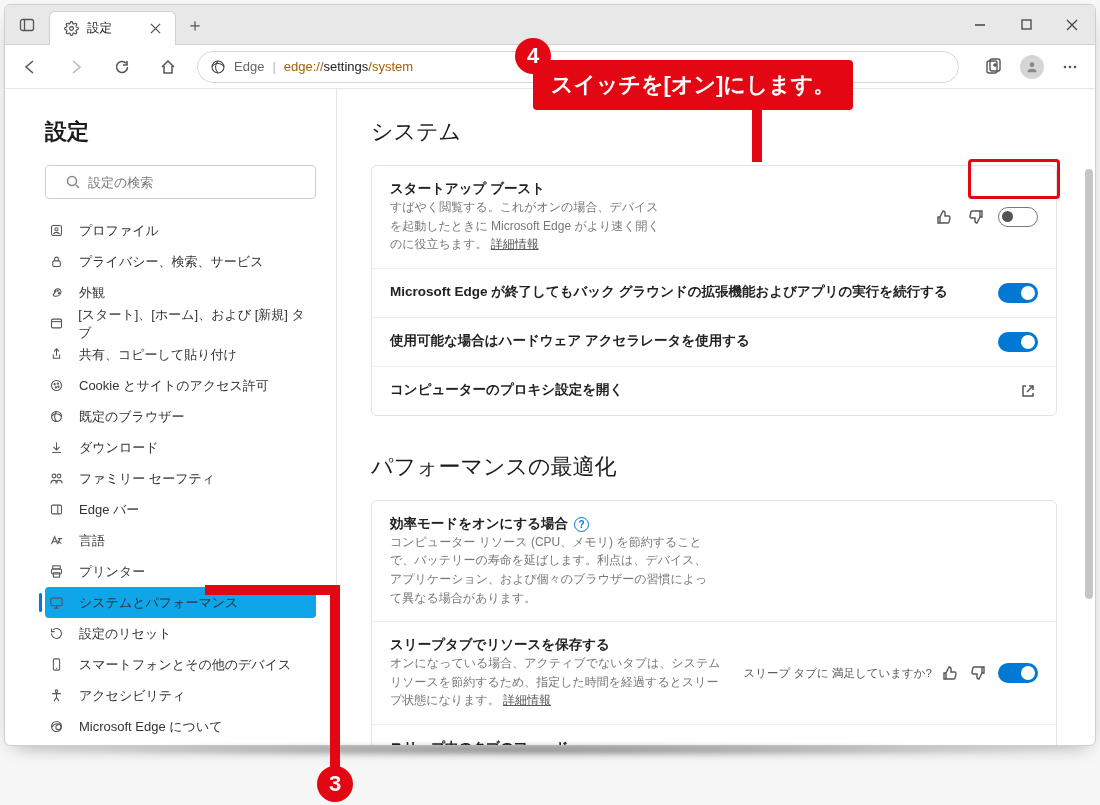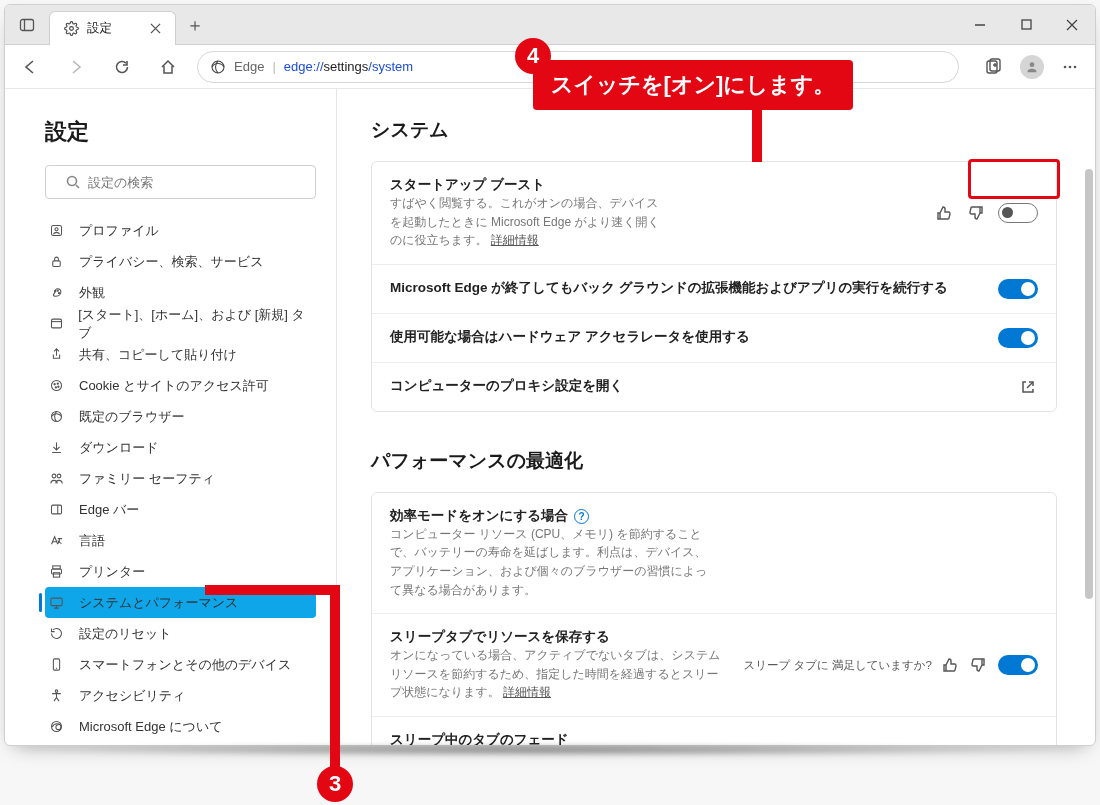--- a/index.html
+++ b/index.html
@@ -18,39 +18,39 @@
   .winctrls div { width:46px; height:40px; display:flex; align-items:center; justify-content:center; color:#444; font-size:14px; }
 
   
   .addressbar { display:flex; align-items:center; gap:12px; height:44px; padding:0 8px; background:#fff; border-bottom:1px solid #e7e7e7; }
   .addr-btn { width:34px; height:32px; display:flex; align-items:center; justify-content:center; color:#555; border-radius:4px; }
   .addr-btn.disabled { color:#b8b8b8; }
   .omnibox { flex:1; display:flex; align-items:center; gap:8px; height:32px; padding:0 12px; border:1px solid #d7d7d7; border-radius:16px; font-size:13px; color:#555; }
   .omnibox .edge-icon { color:#444; }
   .omnibox .label { color:#666; }
   .omnibox .sep { color:#bbb; }
-  .url-dim { color:#1d4ed8; }
+  .url-dim { color:#a16207; }
   .url-strong { color:#222; }
   .right-icons { display:flex; align-items:center; gap:4px; margin-left:6px; }
   .avatar { width:24px; height:24px; border-radius:50%; background:#d5d5d5; display:flex; align-items:center; justify-content:center; }
 
   
   .content { flex:1; display:flex; overflow:hidden; }
   .sidebar { width:332px; padding:28px 20px 10px 40px; border-right:1px solid #e6e6e6; overflow:hidden; }
   .sidebar h1 { font-size:22px; font-weight:600; margin-bottom:18px; }
   .search { display:flex; align-items:center; gap:8px; height:34px; padding:0 20px; border:1px solid #cfcfcf; border-radius:4px; margin-bottom:16px; color:#888; }
   .search input { border:none; outline:none; flex:1; font-size:13px; color:#333; background:transparent; }
   .nav { list-style:none; }
   .nav li { display:flex; align-items:center; gap:12px; height:31px; padding:0 8px 0 4px; border-radius:4px; cursor:pointer; font-size:13px; color:#333; }
   .nav li .icon { width:18px; text-align:center; color:#555; }
   .nav li.active { background:#0ea5e9; position:relative; }
   .nav li.active::before { content:""; position:absolute; left:-6px; top:6px; bottom:6px; width:3px; background:#0078d4; border-radius:2px; }
 
   .main { flex:1; padding:28px 38px 10px 34px; overflow-y:auto; position:relative; }
-  .section-title { font-size:19px; font-weight:700; margin-bottom:18px; }
+  .section-title { font-size:22px; font-weight:400; margin-bottom:18px; }
   .card { border:1px solid #e3e3e3; border-radius:6px; margin-bottom:36px; background:#fff; }
   .row { padding:14px 18px; border-bottom:1px solid #ededed; display:flex; align-items:flex-start; gap:16px; }
   .row:last-child { border-bottom:none; }
   .row .txt { flex:1; }
   .row .title { font-size:13.5px; font-weight:600; color:#222; }
   .row .title .info { display:inline-flex; width:15px; height:15px; border:1.3px solid #0078d4; color:#0078d4; border-radius:50%; align-items:center; justify-content:center; font-size:10px; margin-left:6px; vertical-align:middle; }
   .row .sub { font-size:12px; color:#777; margin-top:0; line-height:1.55; max-width: 320px; }
   .row .sub.wide { max-width: 560px; }
   .row .meta { font-size:11px; color:#666; margin-bottom:6px; }
   .row .feedback { font-size:11.5px; color:#555; display:flex; align-items:center; gap:8px; }

